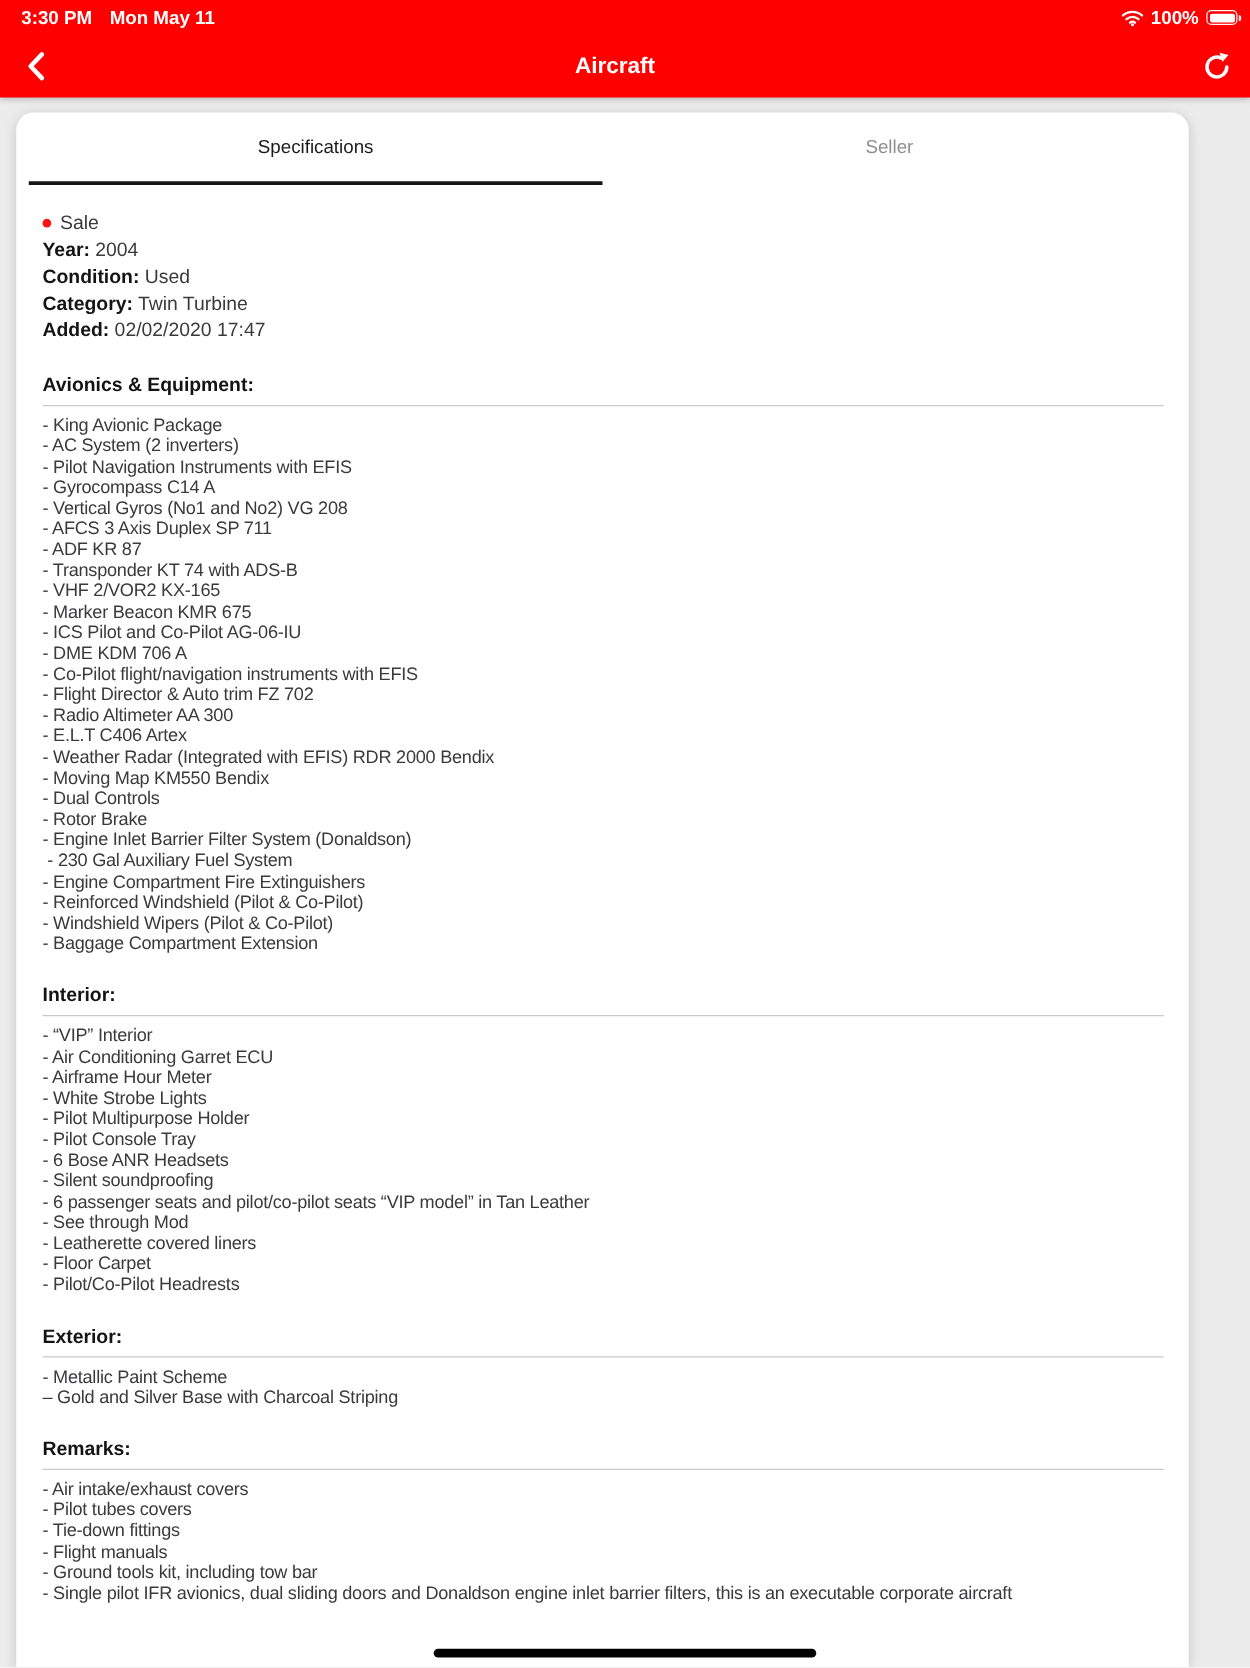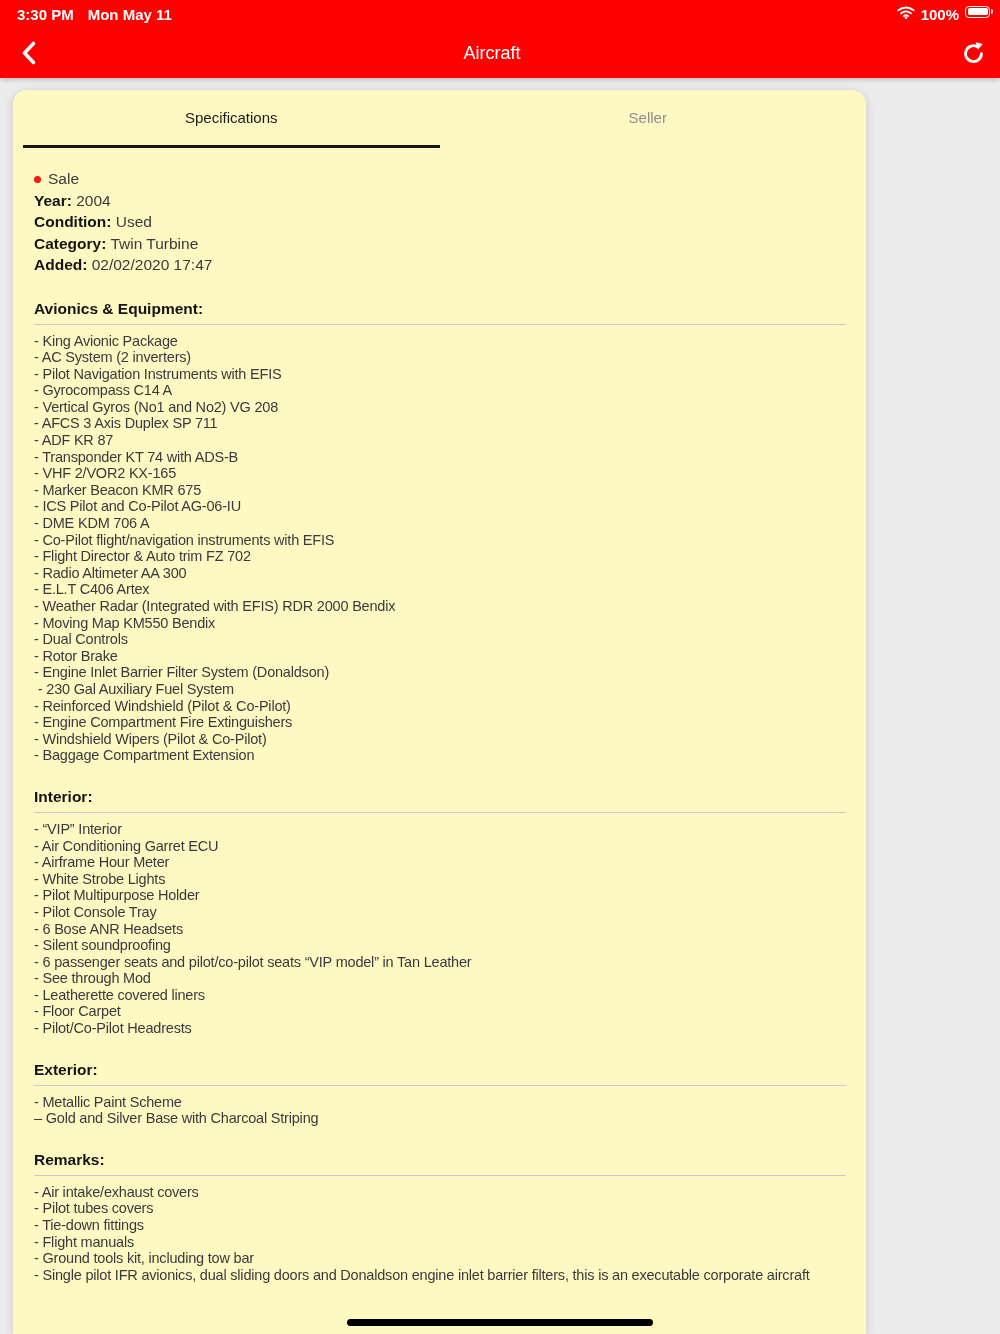--- a/index.html
+++ b/index.html
@@ -15,43 +15,43 @@
     position: absolute; top: 0; left: 0; width: 1000px; height: 78px;
     background: #fe0000; color: #fff; z-index: 5;
     box-shadow: 0 1px 5px rgba(0,0,0,.25);
   }
   .status-bar {
     height: 28px; display: flex; align-items: center;
     justify-content: space-between; padding: 0 10px 0 17px;
     font-size: 15px; font-weight: 700; gap: 34px;
   }
   .sb-left span { margin-right: 14px; }
-  .sb-right { display: flex; gap: 6px; }
+  .sb-right { display: flex; align-items: center; gap: 6px; }
   .battery { position: relative; width: 25px; height: 12px;
     border: 1.5px solid rgba(255,255,255,.96); border-radius: 4px; }
   .battery-fill { position: absolute; left: 1.5px; top: 1.5px; right: 1.5px; bottom: 1.5px;
     background: #fff; border-radius: 1.8px; }
   .battery-nub { position: absolute; right: -4px; top: 2.5px; width: 2.5px; height: 5px;
     background: rgba(255,255,255,.9); border-radius: 0 2px 2px 0; }
   .nav-bar { position: relative; height: 50px; }
   .nav-title {
     position: absolute; left: 0; right: 16px; top: 50%; transform: translateY(-50%);
-    text-align: center; font-size: 18px; font-weight: 400; color: #fff;
+    text-align: center; font-size: 18px; font-weight: 700; color: #fff;
   }
   .nav-btn {
     position: absolute; top: 50%; transform: translateY(-50%);
     background: none; border: none; padding: 4px; cursor: pointer; line-height: 0;
   }
   .back-btn { left: 14px; }
   .refresh-btn { right: 10px; }
 
   
   .card {
-    position: absolute; top: 90px; left: 13px; width: 853px; height: 1244px;
-    background: #fef9c3; border-radius: 14px 14px 0 0;
+    position: absolute; top: 90px; left: 13px; width: 938px; height: 1244px;
+    background: #ffffff; border-radius: 14px 14px 0 0;
     box-shadow: 0 2px 10px rgba(0,0,0,.16);
     overflow: hidden; z-index: 2;
   }
   .tabs { display: flex; height: 58px; padding: 0 10px; }
   .tab {
     flex: 1; display: flex; align-items: center; justify-content: center;
     font-size: 15px; color: #8f8f8f; cursor: pointer;
     border-bottom: 3px solid transparent;
   }
   .tab.active { color: #1b1b1b; border-bottom-color: #161616; }
@@ -161,22 +161,22 @@
             <div class="item">- Co-Pilot flight/navigation instruments with EFIS</div>
             <div class="item">- Flight Director &amp; Auto trim FZ 702</div>
             <div class="item">- Radio Altimeter AA 300</div>
             <div class="item">- E.L.T C406 Artex</div>
             <div class="item">- Weather Radar (Integrated with EFIS) RDR 2000 Bendix</div>
             <div class="item">- Moving Map KM550 Bendix</div>
             <div class="item">- Dual Controls</div>
             <div class="item">- Rotor Brake</div>
             <div class="item">- Engine Inlet Barrier Filter System (Donaldson)</div>
             <div class="item"> - 230 Gal Auxiliary Fuel System</div>
+            <div class="item">- Engine Compartment Fire Extinguishers</div>
             <div class="item">- Reinforced Windshield (Pilot &amp; Co-Pilot)</div>
-            <div class="item">- Engine Compartment Fire Extinguishers</div>
             <div class="item">- Windshield Wipers (Pilot &amp; Co-Pilot)</div>
             <div class="item">- Baggage Compartment Extension</div>
           </div>
         </section>
         <section class="section">
           <h2 class="section-title">Interior:</h2>
           <div class="divider"></div>
           <div class="item-list">
             <div class="item">- “VIP” Interior</div>
             <div class="item">- Air Conditioning Garret ECU</div>

